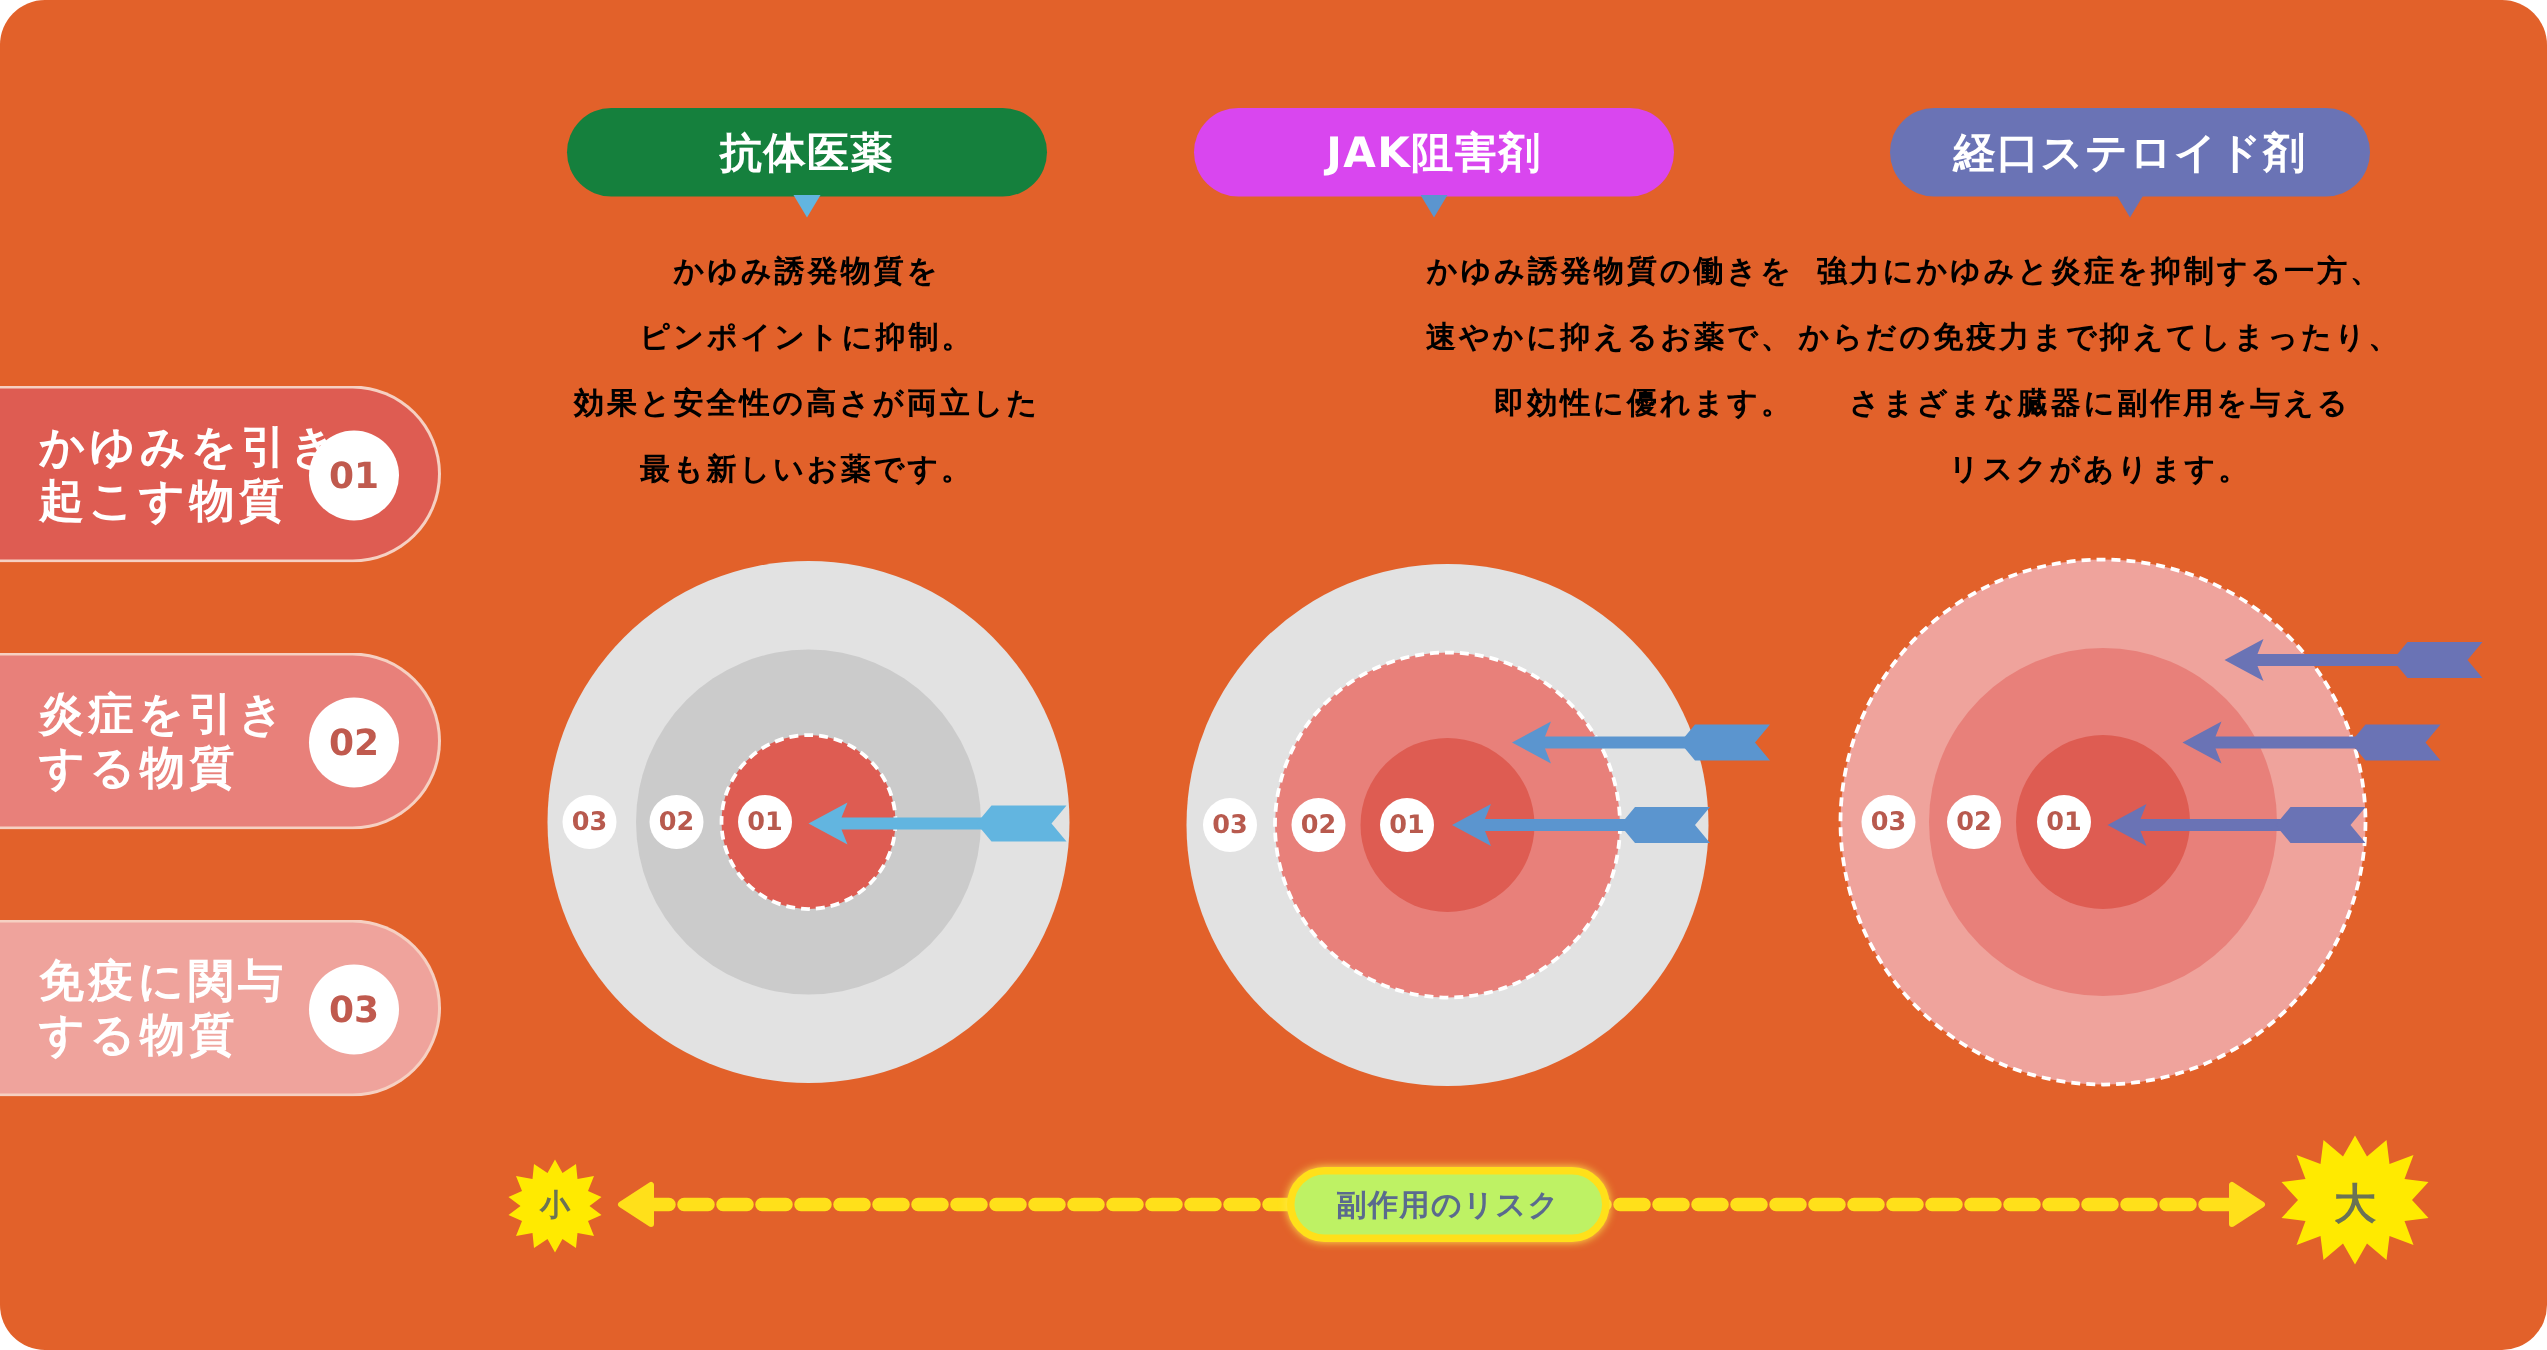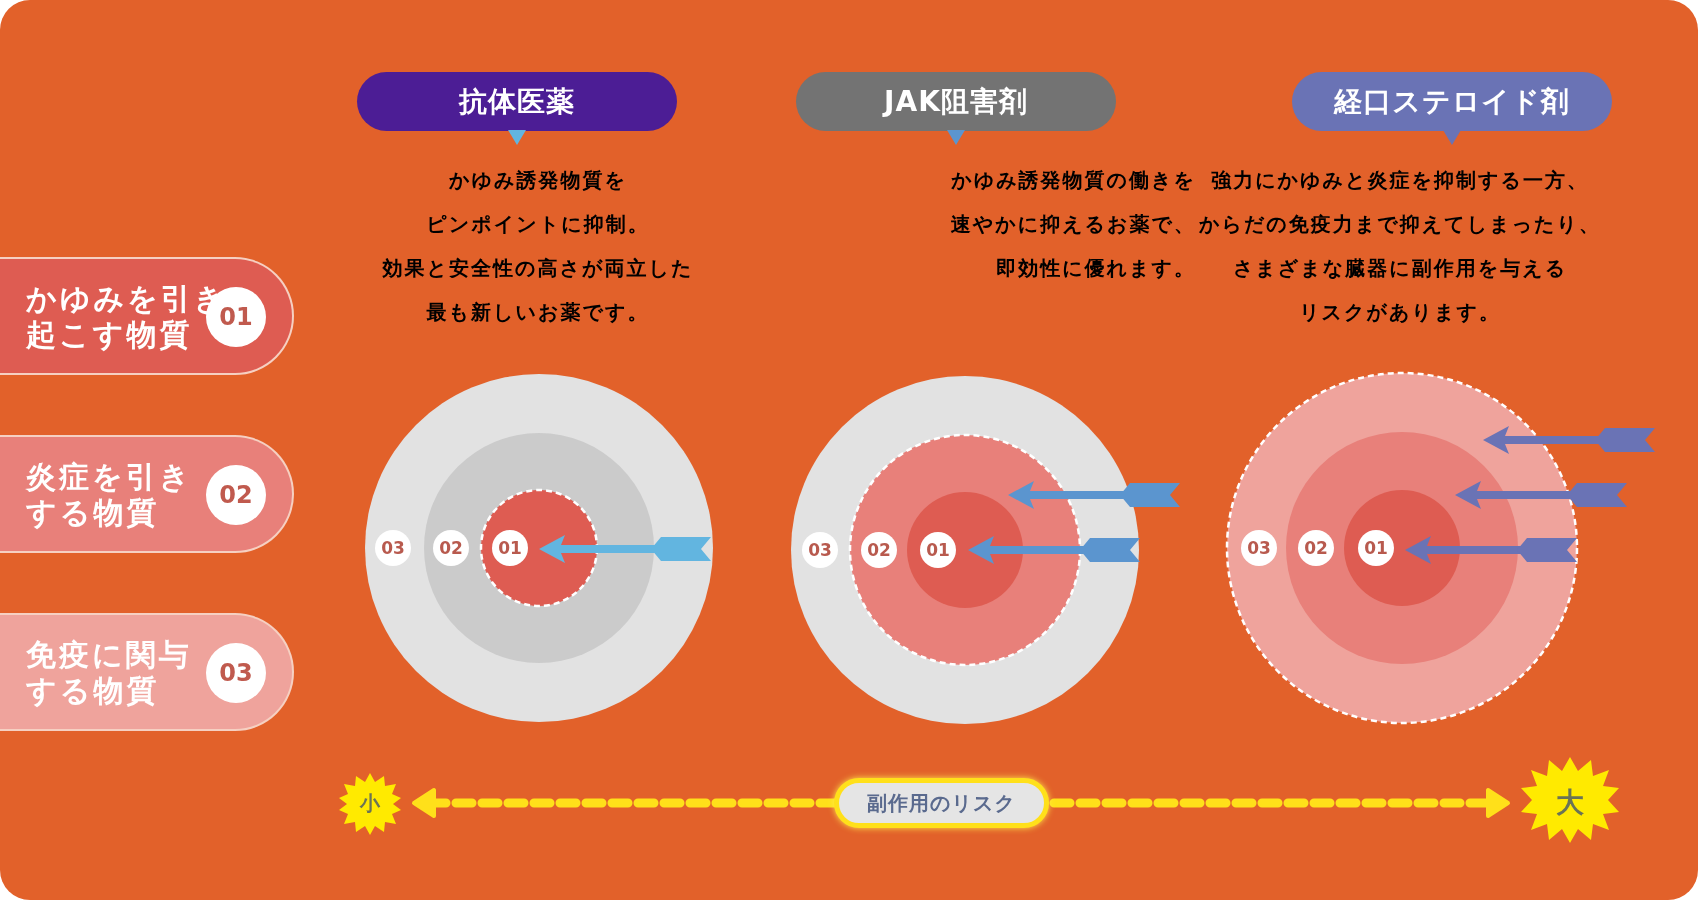--- a/index.html
+++ b/index.html
@@ -19,22 +19,22 @@
   .bubble { position: absolute; top: 72px; width: 320px; height: 59px;
             border-radius: 30px; color: #fff; font-size: 28px; font-weight: bold;
             display: flex; align-items: center; justify-content: center; letter-spacing: 1px; }
   .bubble::after { content: ""; position: absolute; left: 50%; bottom: -14px;
                    margin-left: -9px; border-left: 9px solid transparent;
                    border-right: 9px solid transparent; border-top: 15px solid var(--bc); }
   .desc { position: absolute; top: 158px; width: 480px; color: #000000; font-size: 20px;
           font-weight: bold; line-height: 44px; text-align: center; letter-spacing: 2px;
           white-space: pre-line; }
   svg { position: absolute; left: 0; top: 0; }
-  .risk-label { position: absolute; left: 834px; top: 778px; width: 215px; height: 50px;
-                box-sizing: border-box; border-radius: 25px; background: #e5e5e5;
+  .risk-label { position: absolute; left: 858px; top: 778px; width: 215px; height: 50px;
+                box-sizing: border-box; border-radius: 25px; background: #bef264;
                 border: 5px solid #FFE01A; box-shadow: 0 0 6px #ffe94d;
                 color: #5a6a8e; font-size: 20px; font-weight: bold;
                 display: flex; align-items: center; justify-content: center; letter-spacing: 1px; }
   .burst-text { position: absolute; color: #6b7355; font-weight: bold;
                 display: flex; align-items: center; justify-content: center; }
 </style>
 </head>
 <body>
 
 <div class="canvas">
@@ -48,23 +48,23 @@
     <div class="pill-label">炎症を引き
 する物質</div>
     <div class="pill-num">02</div>
   </div>
   <div class="pill" style="top:613px;background:#EFA39C;">
     <div class="pill-label">免疫に関与
 する物質</div>
     <div class="pill-num">03</div>
   </div>
 
-  <div class="bubble" style="left:357px;background:#4c1d95;--bc:#62B5E0;">抗体医薬</div>
-  <div class="bubble" style="left:796px;background:#737373;--bc:#5B95CF;">JAK阻害剤</div>
-  <div class="bubble" style="left:1292px;background:#6A73B5;--bc:#6A73B5;">経口ステロイド剤</div>
+  <div class="bubble" style="left:378px;background:#15803d;--bc:#62B5E0;">抗体医薬</div>
+  <div class="bubble" style="left:796px;background:#d946ef;--bc:#5B95CF;">JAK阻害剤</div>
+  <div class="bubble" style="left:1260px;background:#6A73B5;--bc:#6A73B5;">経口ステロイド剤</div>
 
   <div class="desc" style="left:298px;">かゆみ誘発物質を
 ピンポイントに抑制。
 効果と安全性の高さが両立した
 最も新しいお薬です。</div>
   <div class="desc" style="left:716px;text-align:right;">かゆみ誘発物質の働きを
 速やかに抑えるお薬で、
 即効性に優れます。</div>
   <div class="desc" style="left:1160px;">強力にかゆみと炎症を抑制する一方、
 からだの免疫力まで抑えてしまったり、

